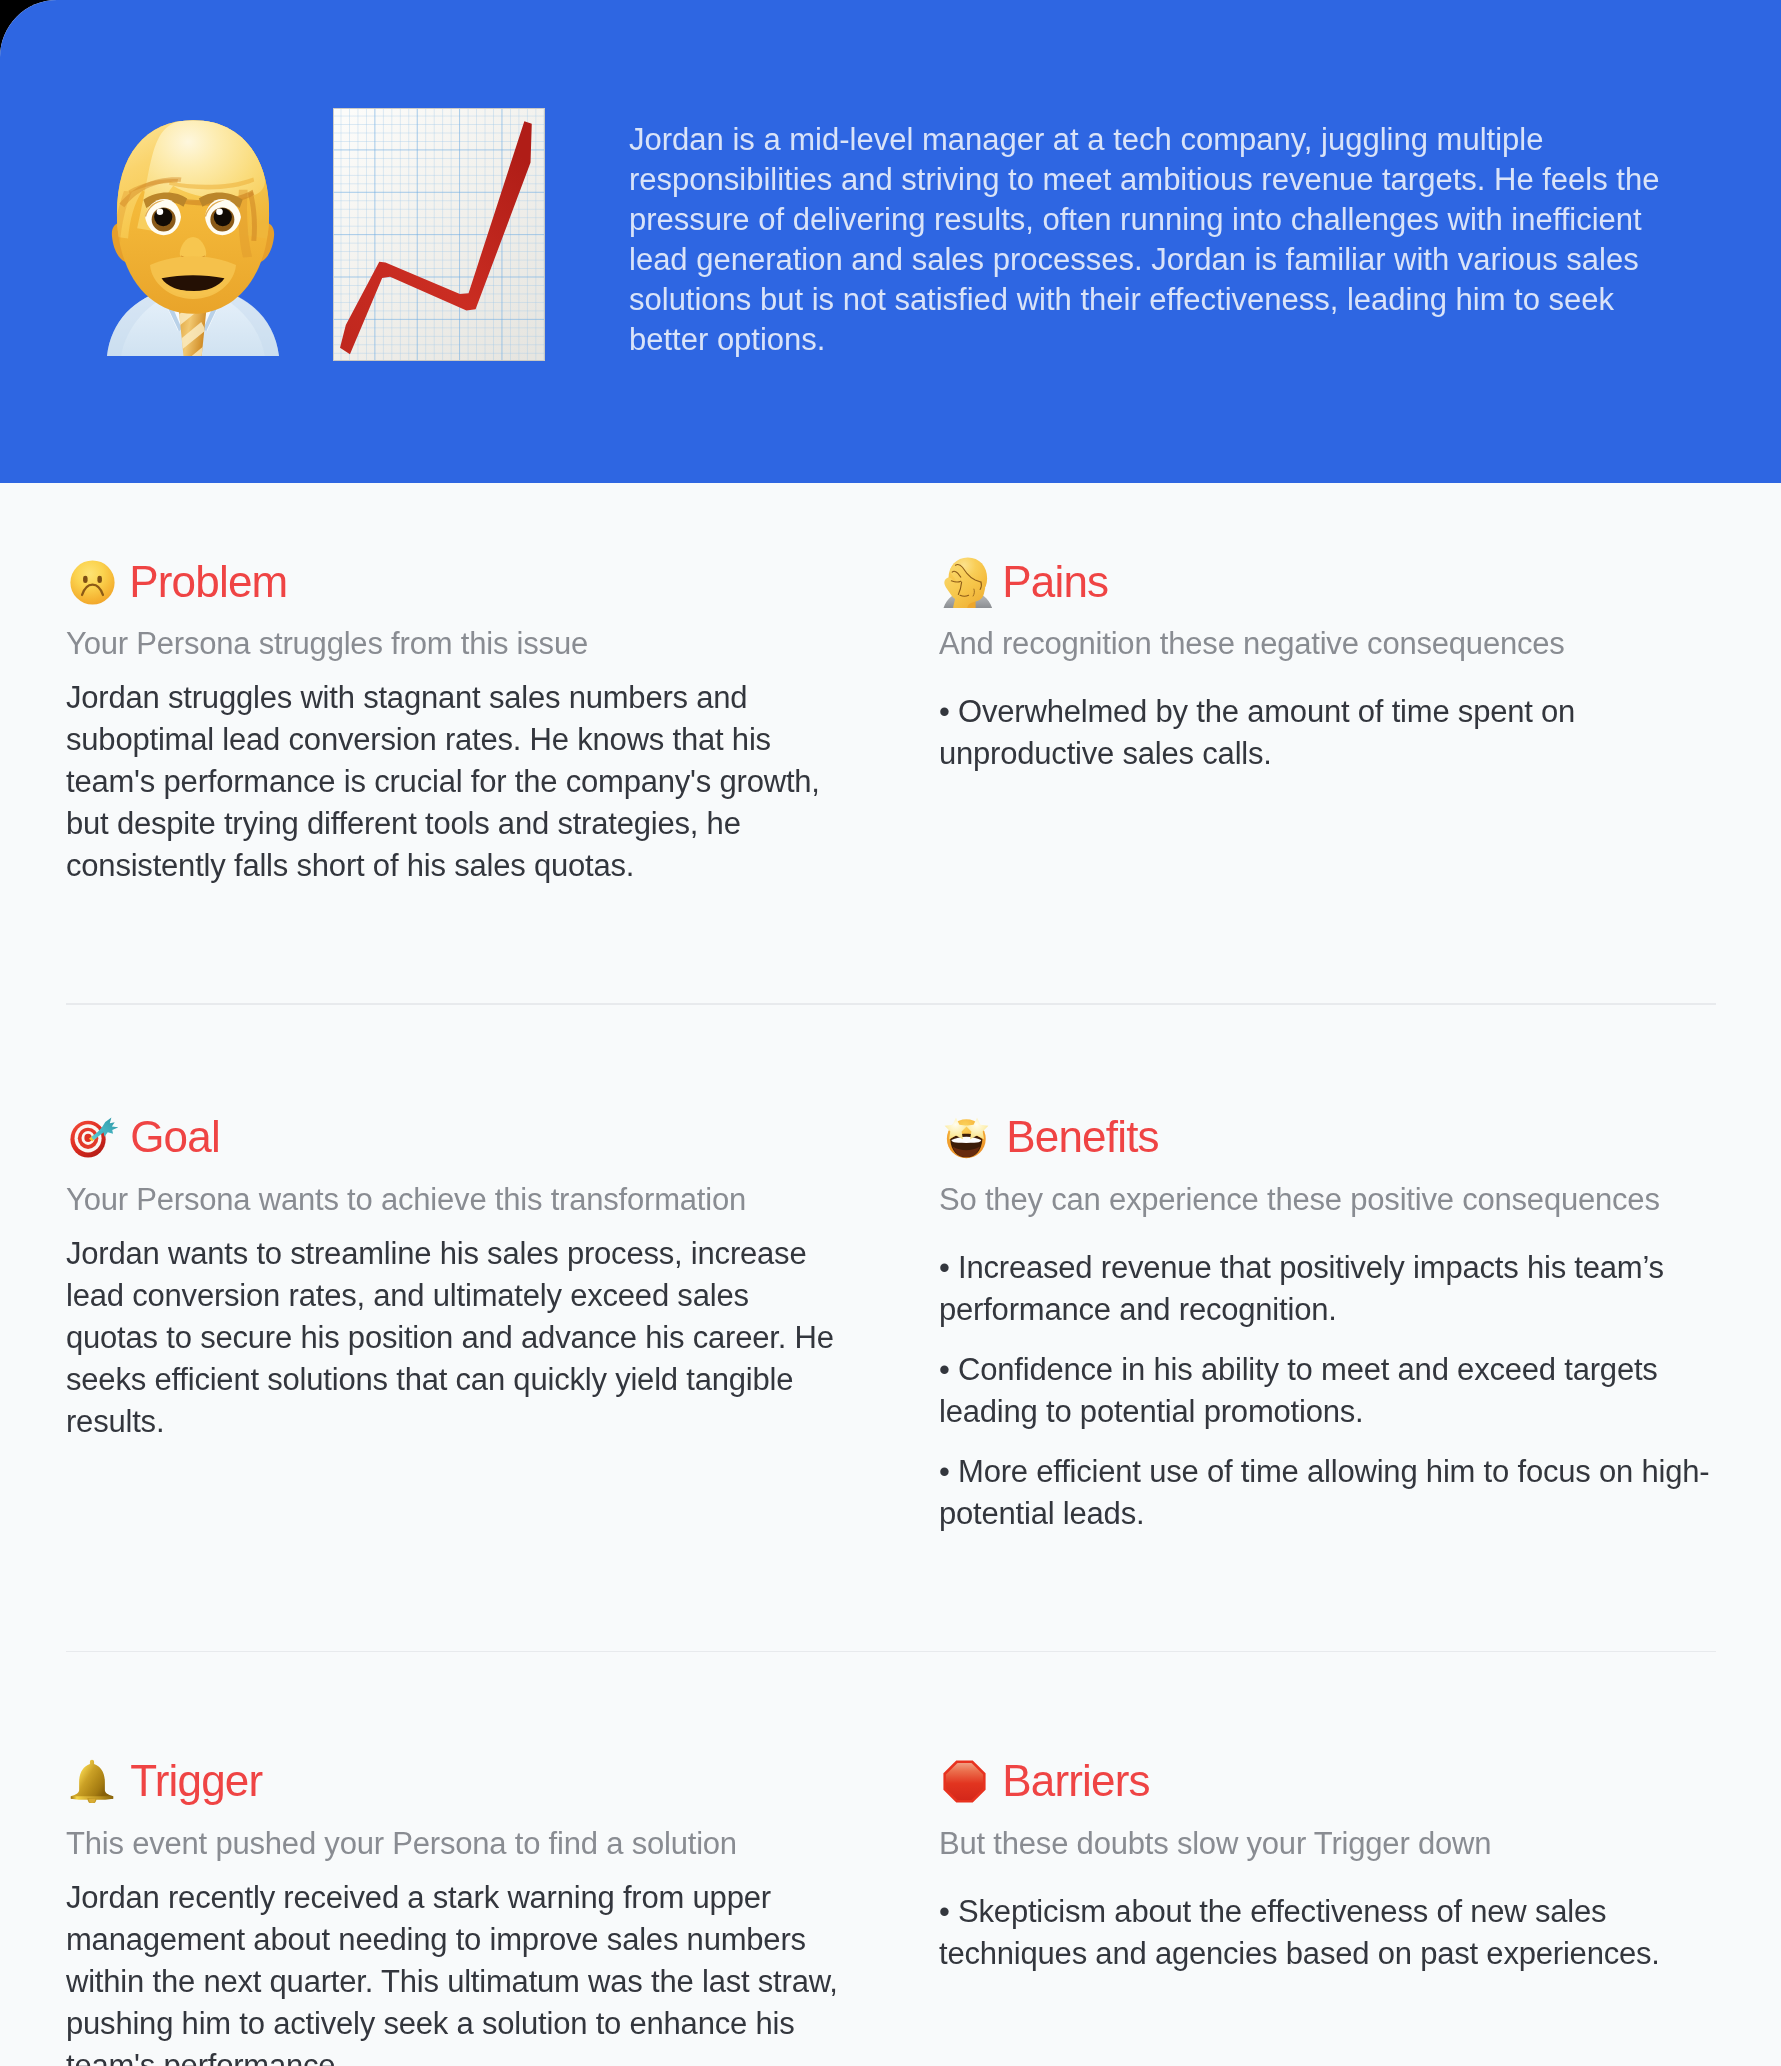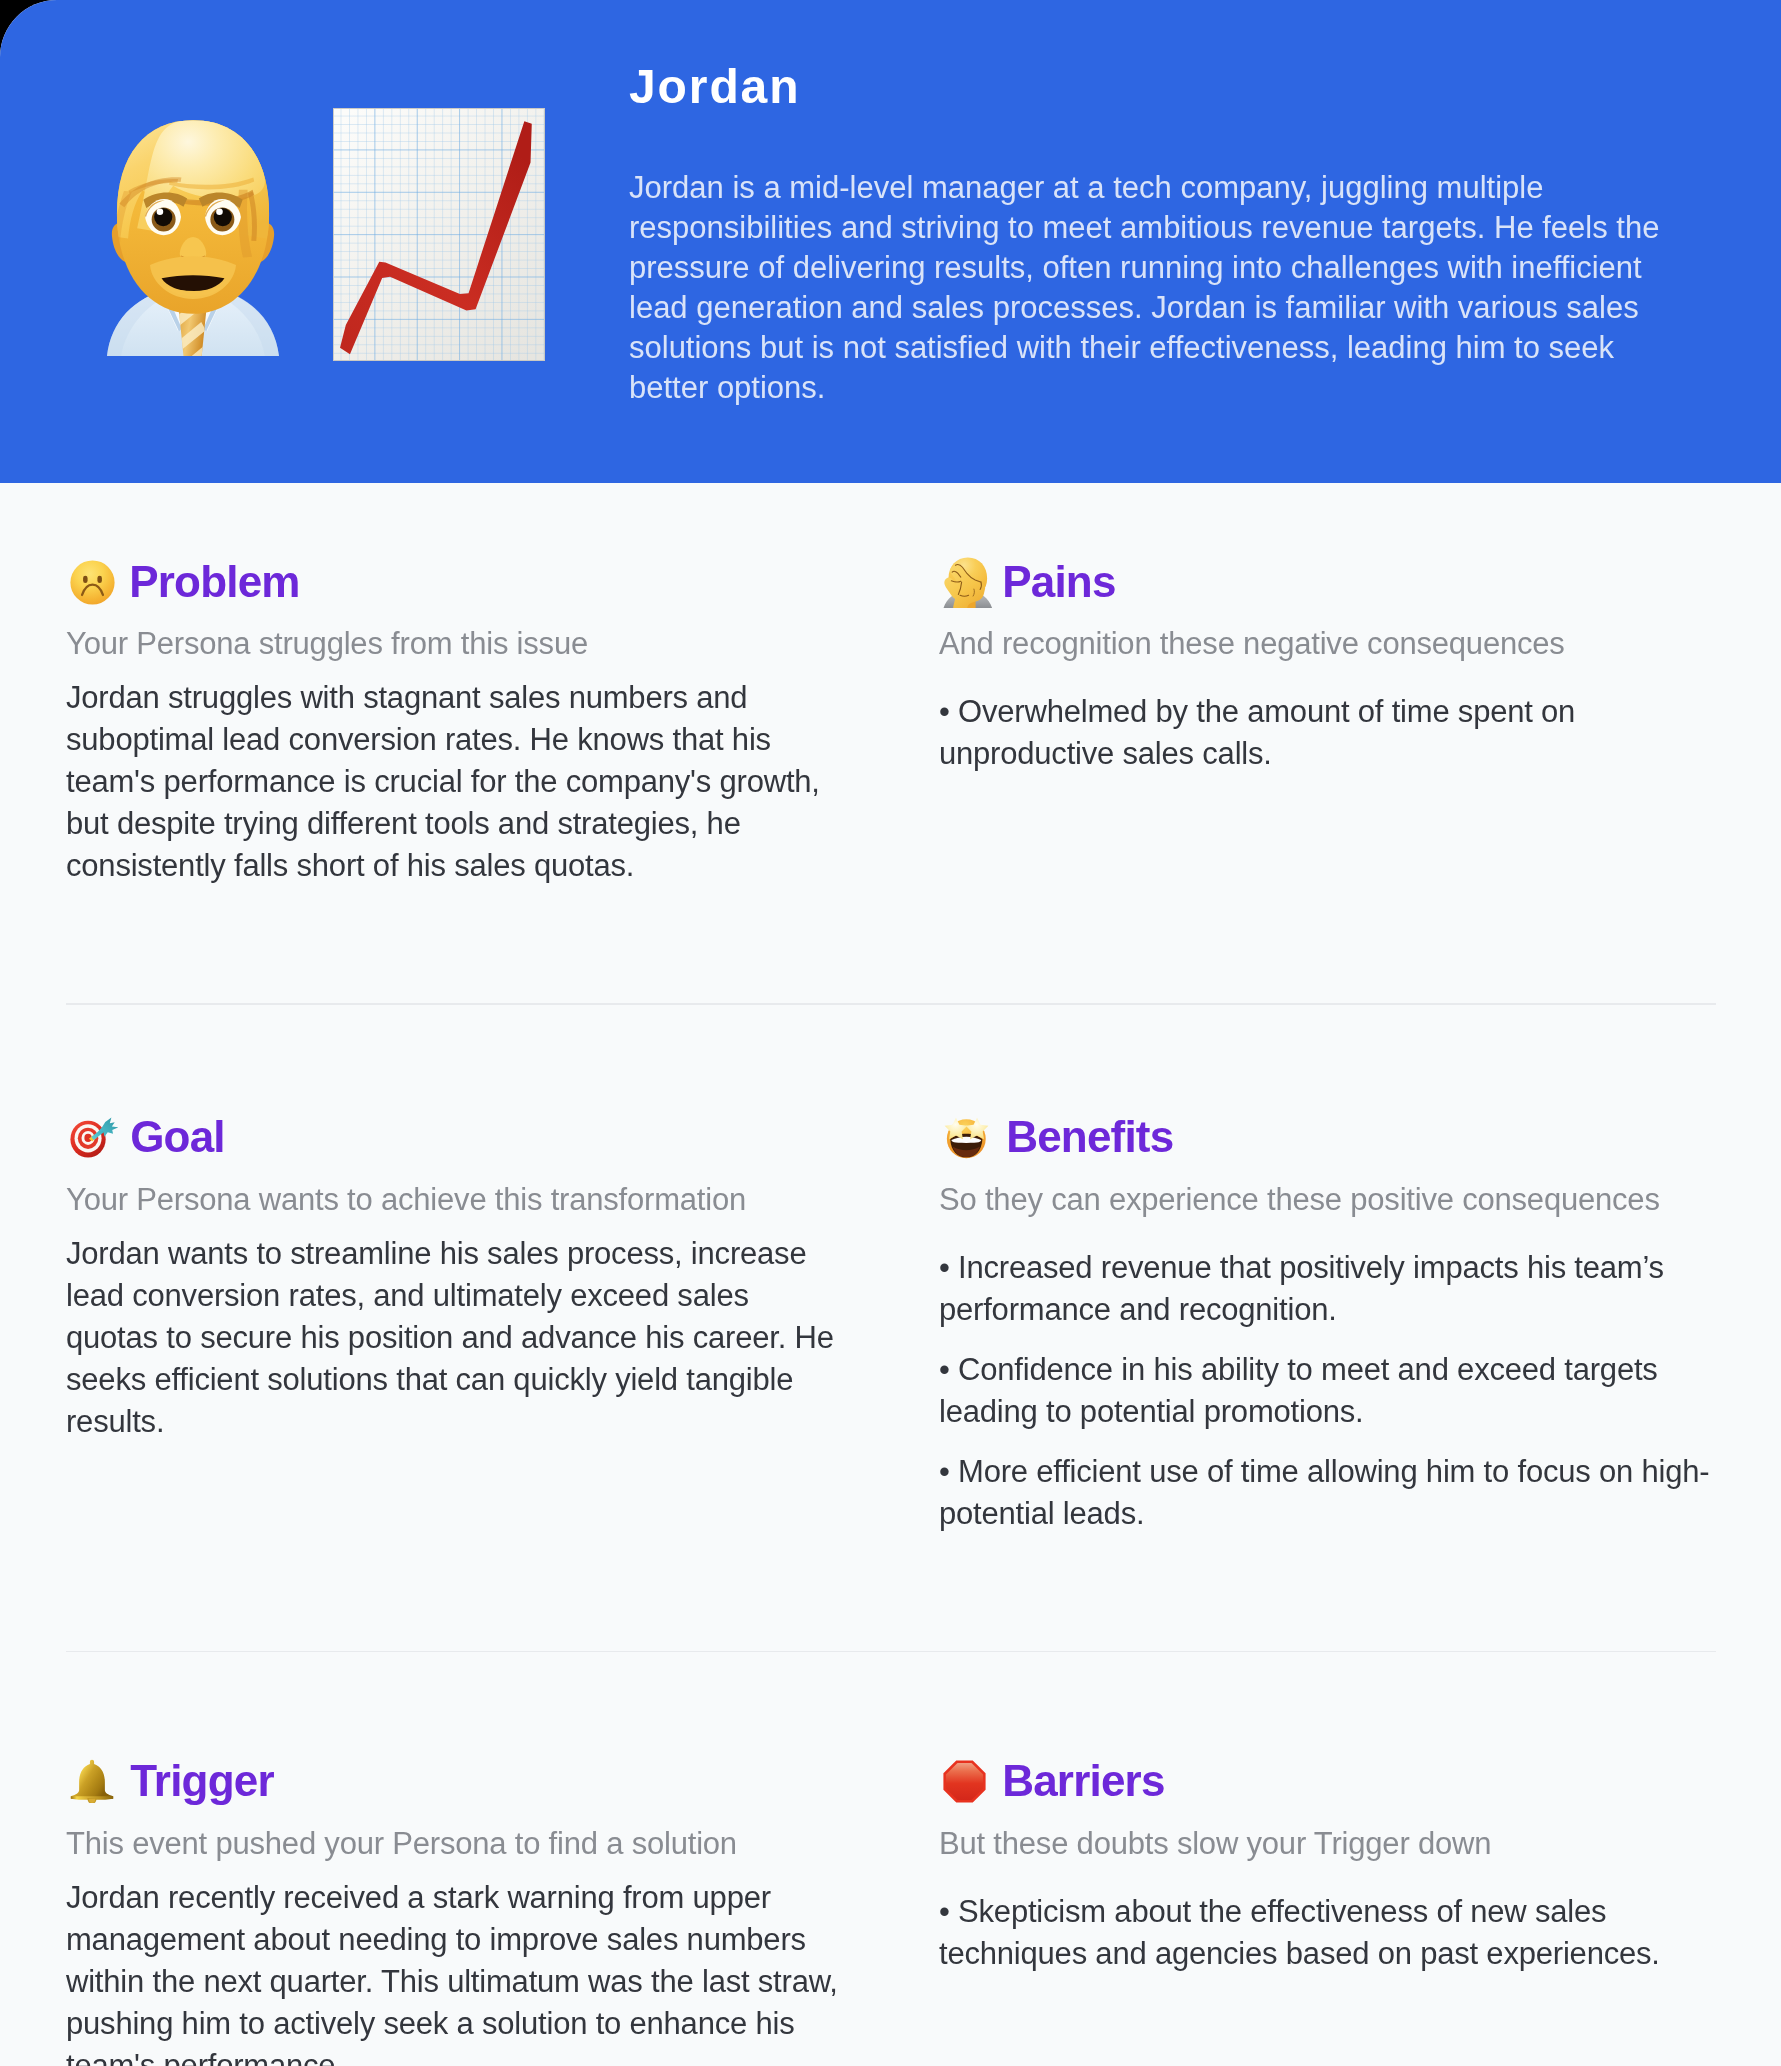--- a/index.html
+++ b/index.html
@@ -26,21 +26,21 @@
   .col{width:778px;flex:none;}
   .col.right{margin-left:95px;width:773px;}
   .sec-head{display:flex;align-items:center;gap:16.5px;height:56px;padding-left:3.7px;}
   .ico{display:block;flex:none;line-height:0;width:43px;}
   .ico svg{display:block;}
   [data-name="person-facepalming-icon"]{width:43px;}
   [data-name="direct-hit-icon"]{width:44px;}
   [data-name="star-struck-icon"]{width:47px;}
   [data-name="bell-icon"]{width:44px;}
   [data-name="stop-sign-icon"]{width:43px;}
-  .sec-title{font-size:44px;font-weight:700;color:#6d28d9;letter-spacing:-0.8px;line-height:1;}
+  .sec-title{font-size:44px;font-weight:400;color:#ef4444;letter-spacing:-0.8px;line-height:1;}
   .sec-sub{font-size:31px;color:#898C92;letter-spacing:-0.2px;line-height:1.1;margin-top:17.4px;}
   .sec-body{font-size:31px;line-height:42px;color:#33363D;letter-spacing:-0.2px;margin-top:16px;}
   .bullet{font-size:31px;line-height:42px;color:#33363D;letter-spacing:-0.2px;}
   .bullets{margin-top:30px;}
   .bullet + .bullet{margin-top:18px;}
   .divider{height:1.7px;background:#E8EAED;}
   #row1{padding-top:71px;}
   #div1{margin-top:116px;}
   #row2{padding-top:104px;}
   #div2{margin-top:116px;}
@@ -163,21 +163,20 @@
     </linearGradient>
   </defs>
   <rect x="0" y="0" width="513" height="612" fill="url(#paperG)"></rect>
   <rect x="0" y="0" width="513" height="612" fill="url(#gridMinor)"></rect>
   <rect x="0" y="0" width="513" height="612" fill="url(#gridMajor)"></rect>
   <rect x="1" y="1" width="511" height="610" fill="none" stroke="#CAC8C2" stroke-width="2.4"></rect>
   <path d="M17 580 L31 525 L112 372 L127 374 L307 450 L328 448 L463 32 L481 38 L478 132 L345 487 L323 490 L138 408 L119 411 L41 596Z" fill="url(#lineG)"></path>
 </svg>
     </div>
     <div class="hero-text" data-name="hero-text-block">
-      <div class="hero-name" data-name="persona-name">Jordan</div>
       <div class="hero-desc" data-name="persona-description">Jordan is a mid-level manager at a tech company, juggling multiple responsibilities and striving to meet ambitious revenue targets. He feels the pressure of delivering results, often running into challenges with inefficient lead generation and sales processes. Jordan is familiar with various sales solutions but is not satisfied with their effectiveness, leading him to seek better options.</div>
     </div>
   </div>
   <div class="body" data-name="persona-body">
     <div class="rowgrid" id="row1" data-name="section-row-1">
       <div class="col" data-name="section-problem">
         <div class="sec-head" data-name="section-problem-header">
           <span class="ico" data-name="frowning-face-icon">
               <svg data-name="frowning-face-glyph" width="45" height="45" viewBox="0 0 110 110">
                 <defs>

